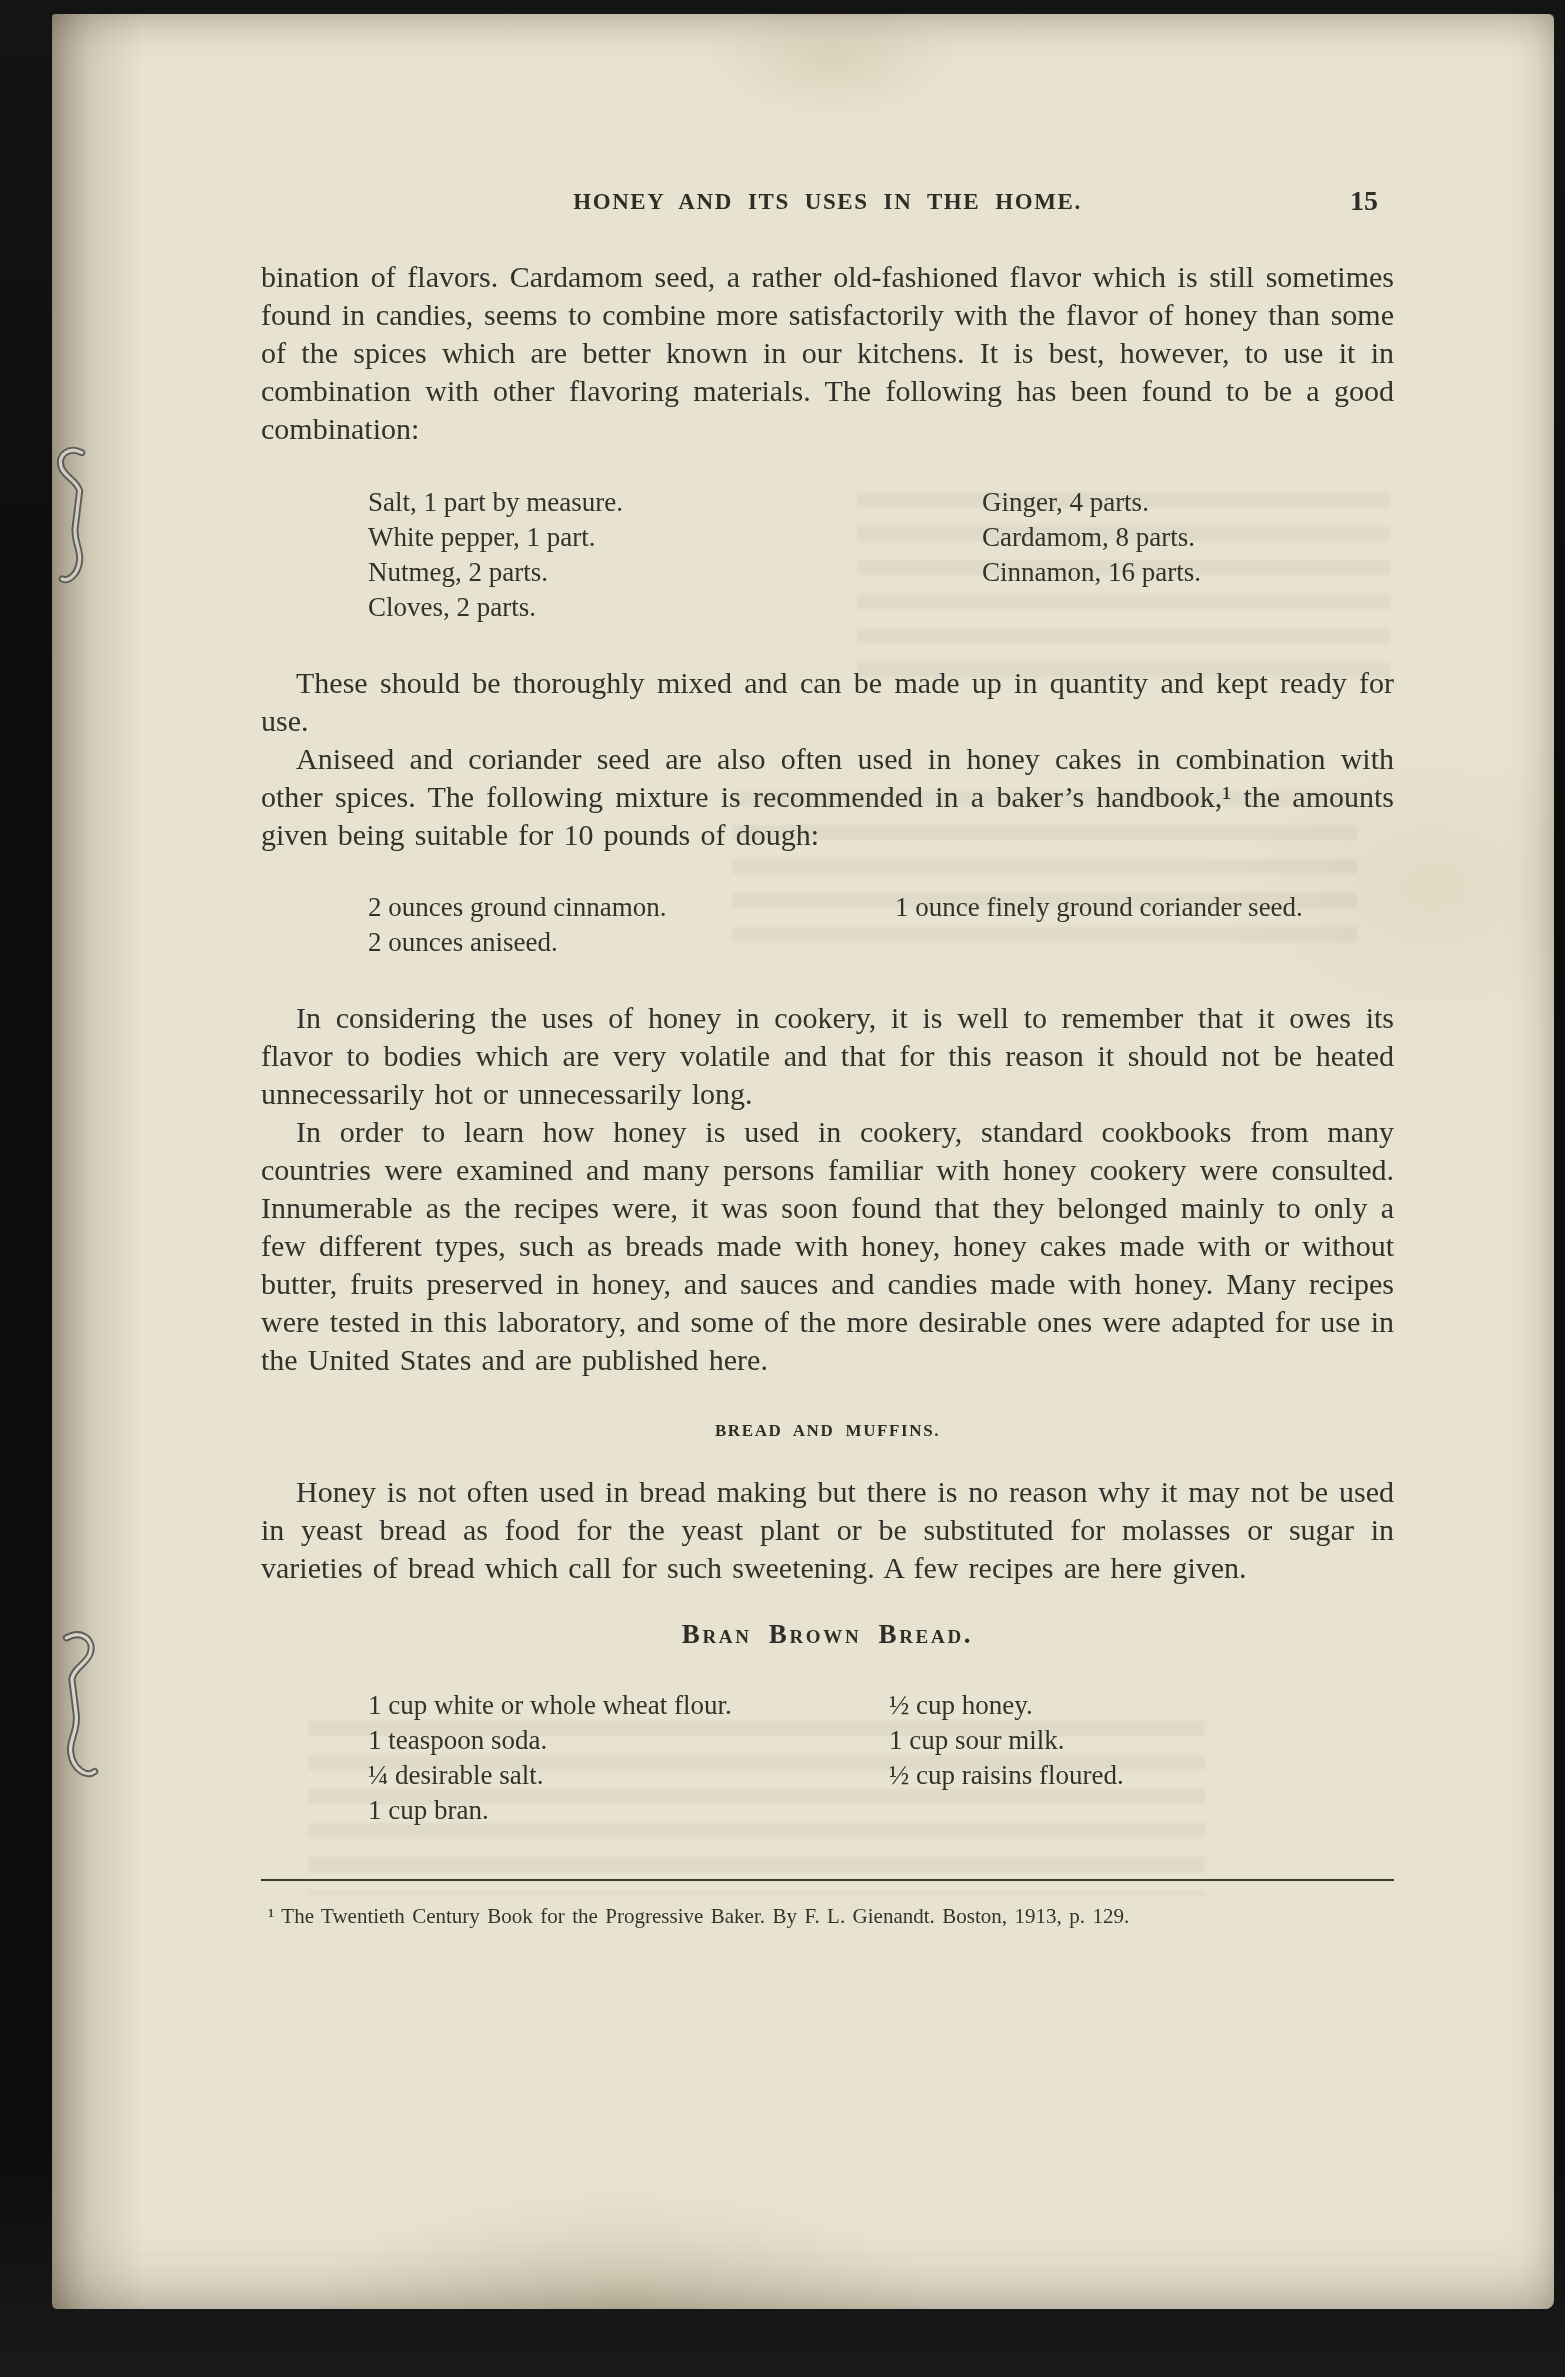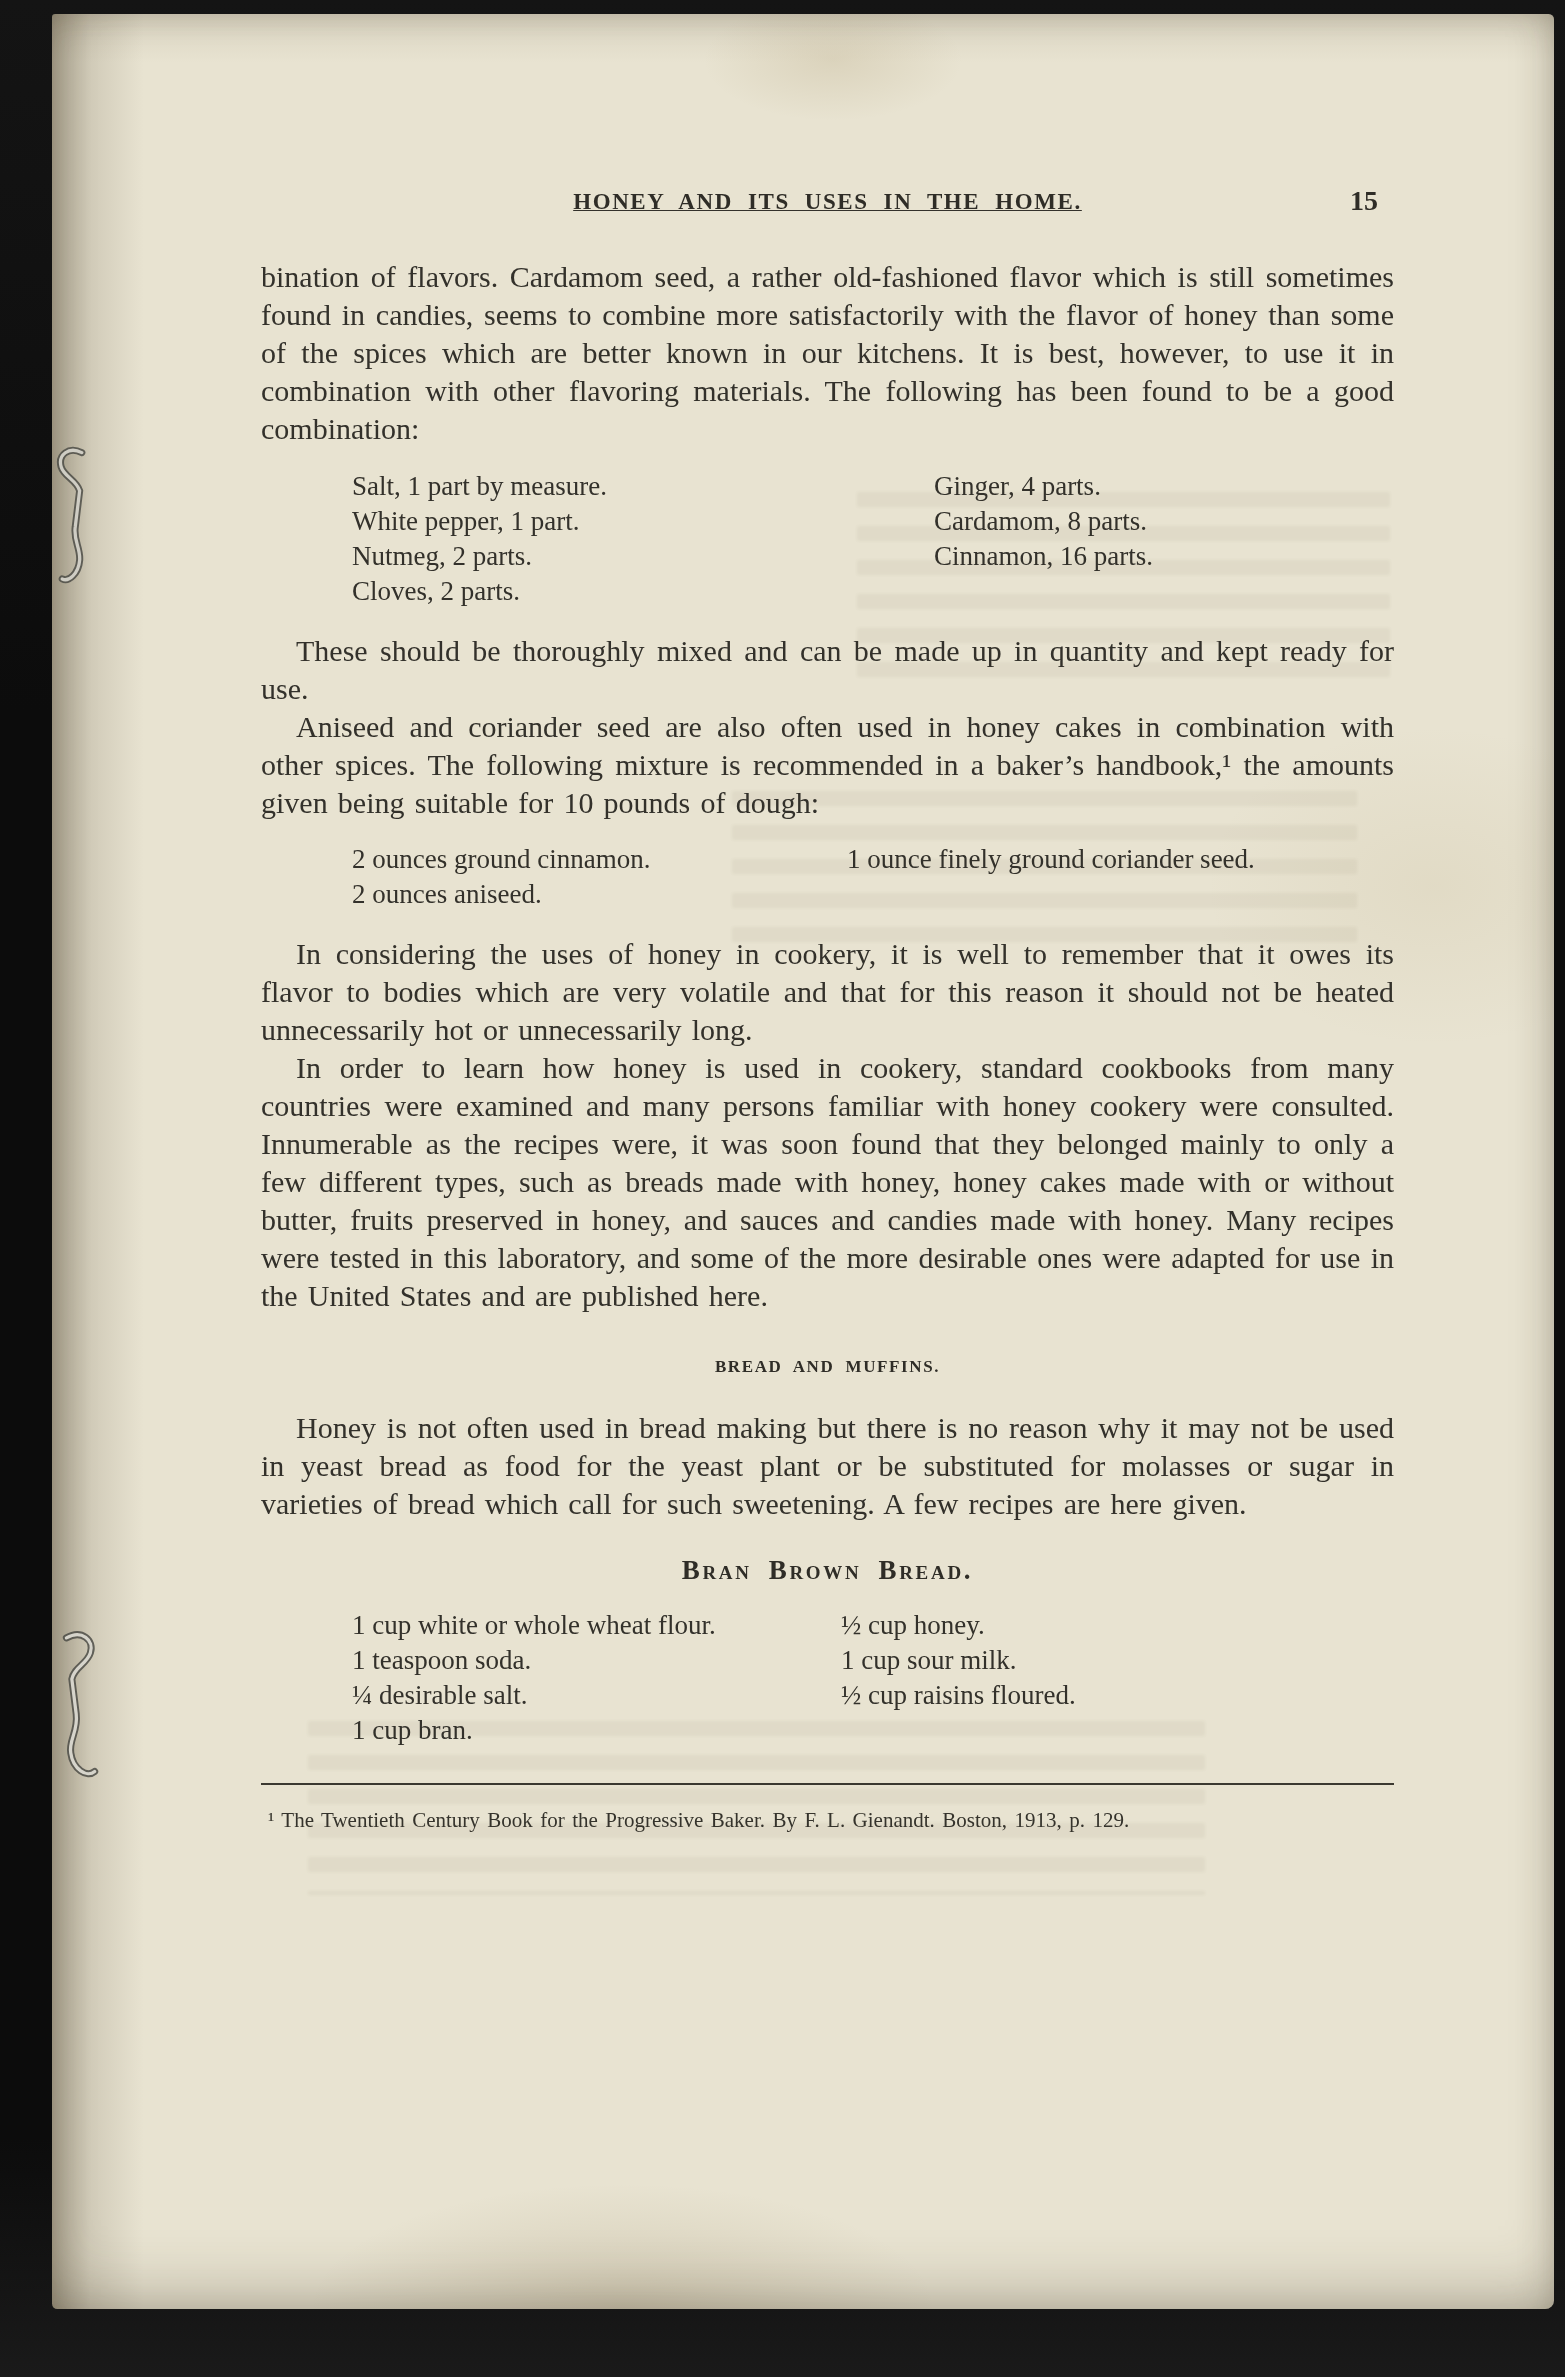--- a/index.html
+++ b/index.html
@@ -55,21 +55,20 @@
 
   .staple { position: absolute; z-index: 3; }
   .staple-top    { left: -4.3px; top: 431px;  }
   .staple-bottom { left: -2.2px; top: 1613px; }
 
   .page-header {
     position: relative;
     text-align: center;
     height: 35px;
     margin-bottom: 34px;
-    text-decoration: underline;
   }
   .running-title {
     font-weight: 700;
     font-size: 23px;
     letter-spacing: 1.6px;
     word-spacing: 7.6px;
     color: #2f2d27;
   }
   .page-number {
     position: absolute;
@@ -91,21 +90,21 @@
   }
   .no-indent { text-indent: 0; }
 
   .two-col {
     display: flex;
     margin: 20.7px 0 23px 91px;
     font-size: 27px;
     line-height: 35px;
   }
   .two-col ul {
-    margin: 0;
+    margin: 16px;
     padding: 0;
     list-style: none;
   }
   .spice-list  .col-left { width: 582px; }
   .mix-list    .col-left { width: 495px;  }
   .mix-list    .col-right{ width: 440px;  }
   .recipe-list .col-left { width: 489px;  }
 
   .section-heading {
     margin: 42px 0 32px 0;

